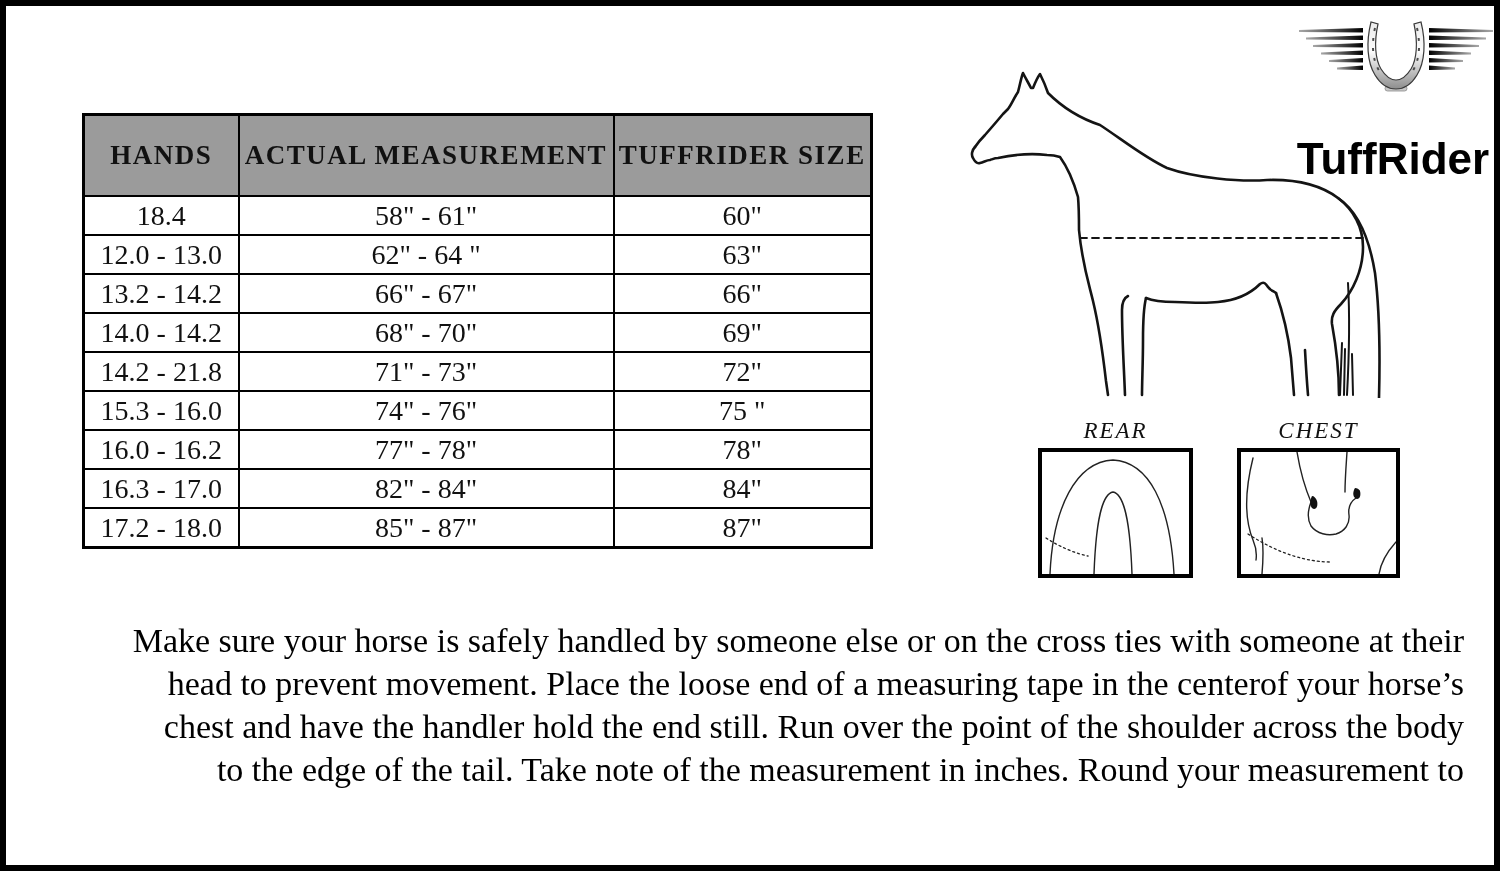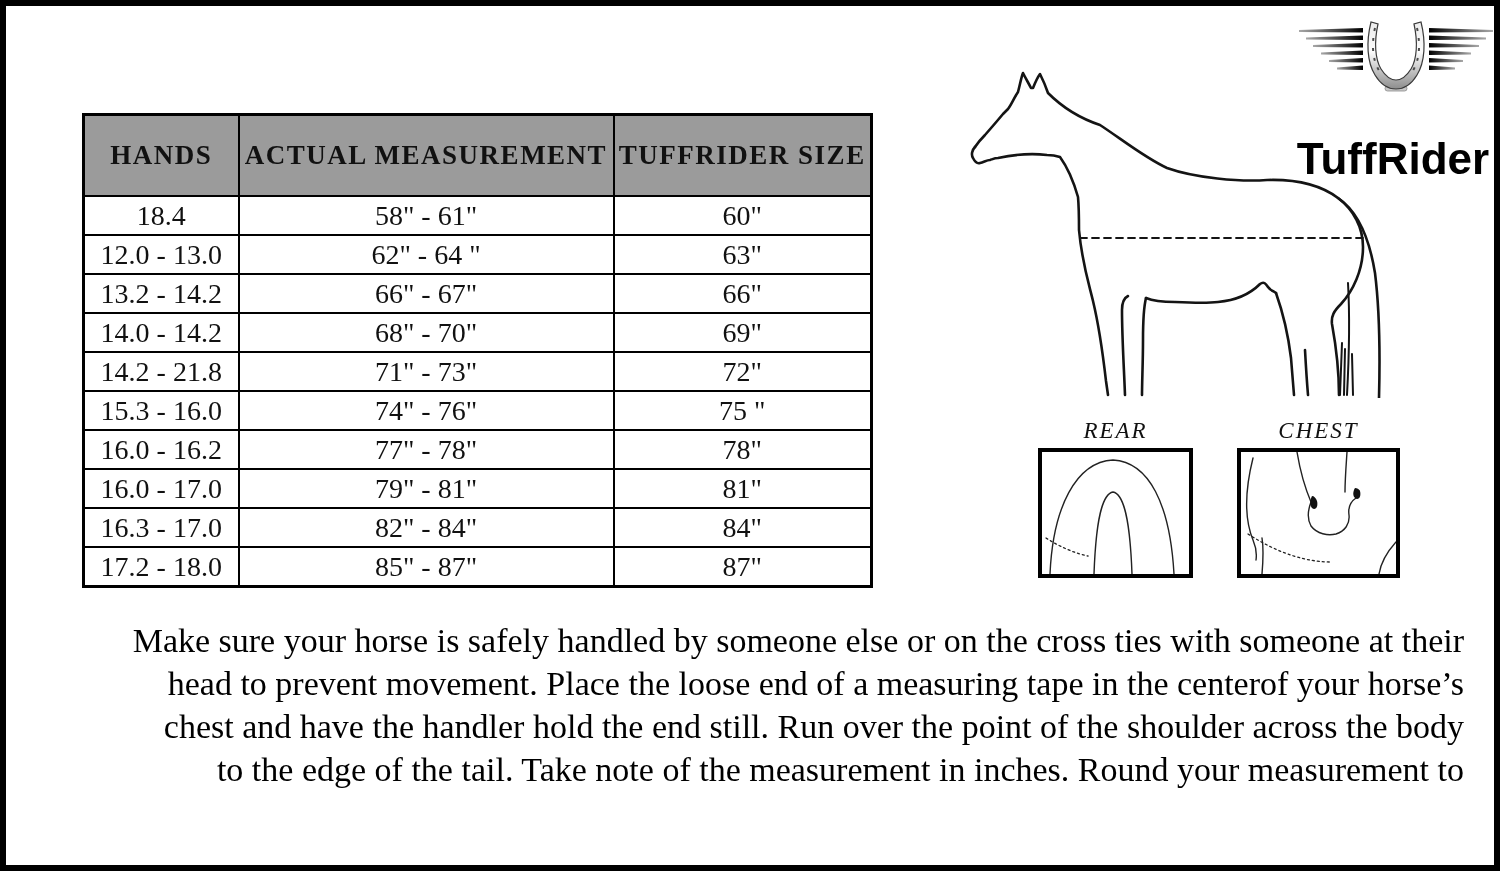--- a/index.html
+++ b/index.html
@@ -115,25 +115,20 @@
       </tr>
       <tr>
         <td>15.3 - 16.0</td>
         <td>74" - 76"</td>
         <td>75 "</td>
       </tr>
       <tr>
         <td>16.0 - 16.2</td>
         <td>77" - 78"</td>
         <td>78"</td>
-      </tr>
-      <tr>
-        <td>16.0 - 17.0</td>
-        <td>79" - 81"</td>
-        <td>81"</td>
       </tr>
       <tr>
         <td>16.3 - 17.0</td>
         <td>82" - 84"</td>
         <td>84"</td>
       </tr>
       <tr>
         <td>17.2 - 18.0</td>
         <td>85" - 87"</td>
         <td>87"</td>

